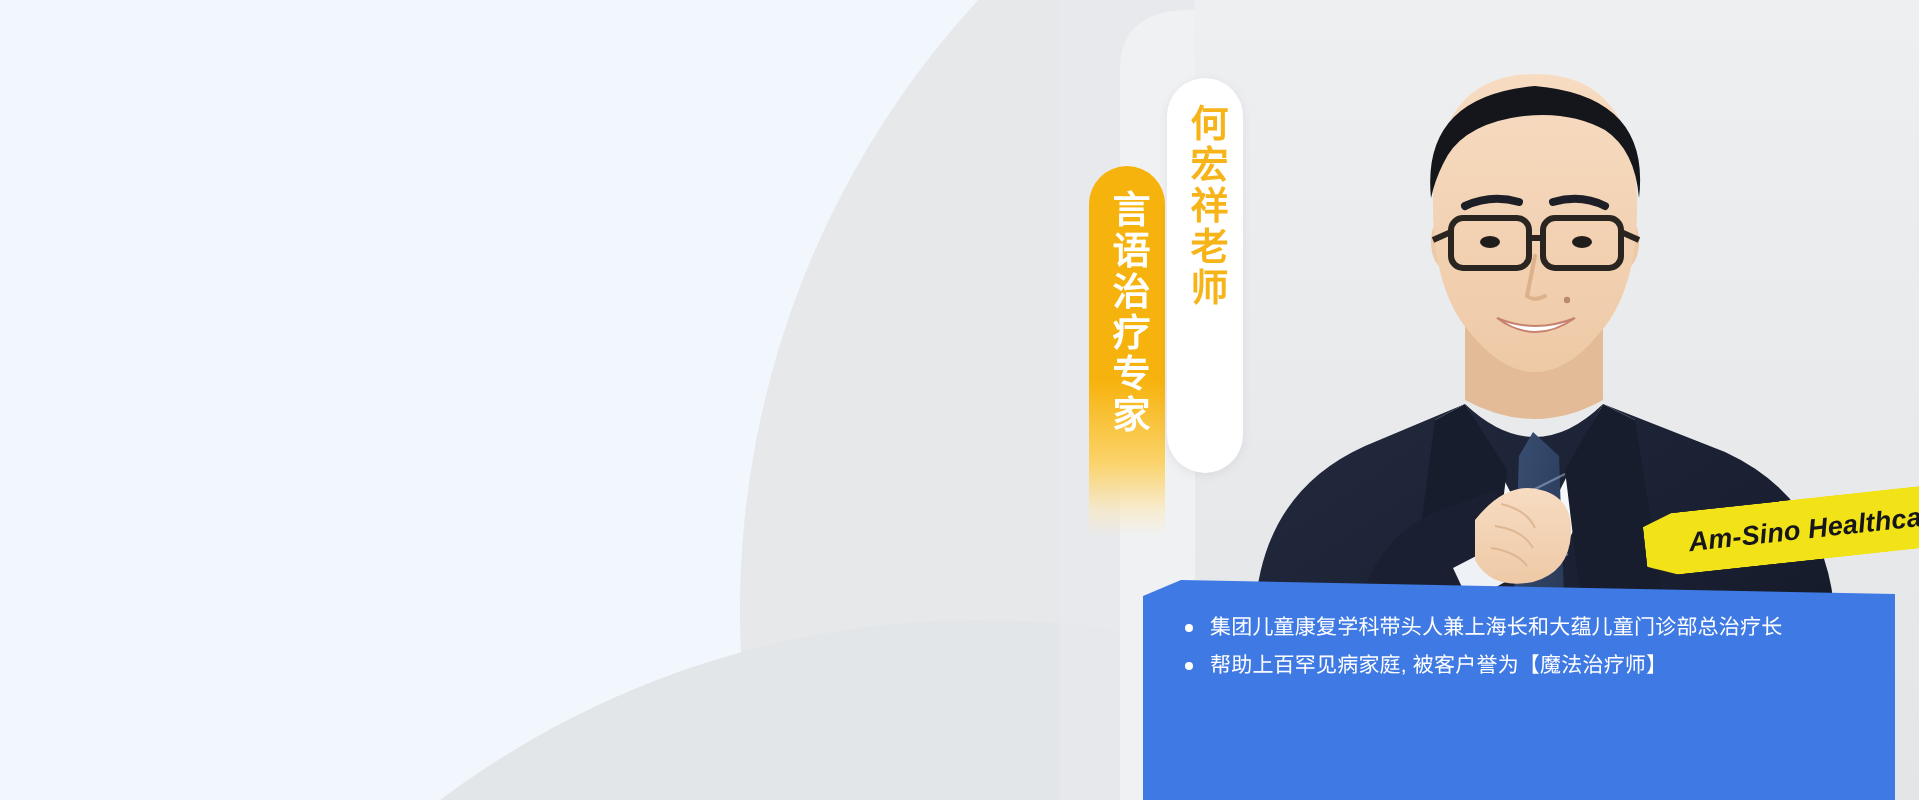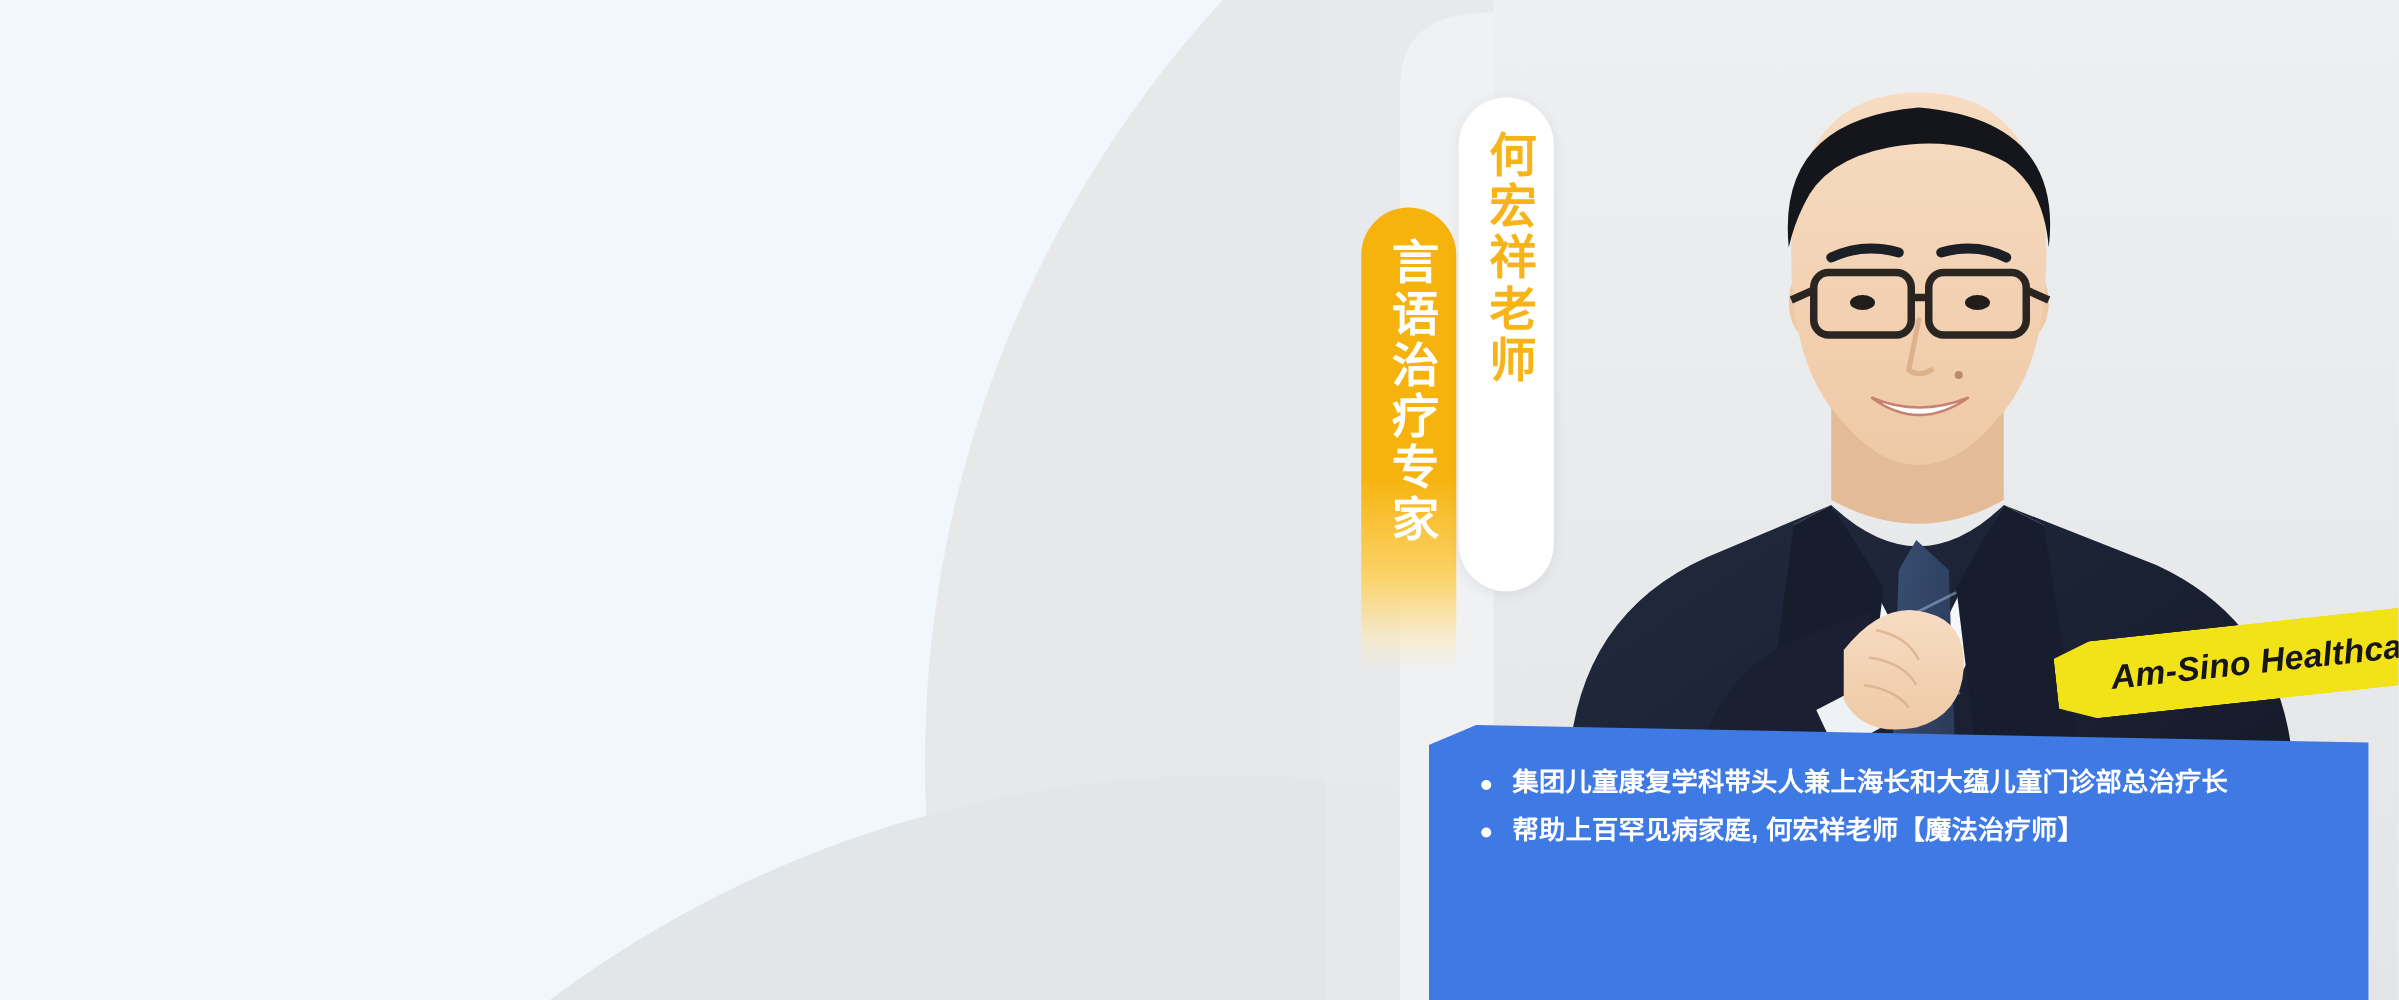--- a/index.html
+++ b/index.html
@@ -46,21 +46,21 @@
     display:flex;align-items:center;z-index:7;}
   .ribbon-text{margin-left:44px;font-size:27px;font-weight:700;
     font-style:italic;color:#16161a;white-space:nowrap;letter-spacing:.2px;}
 
   
   .cred{position:absolute;left:1143px;top:580px;width:752px;height:220px;
     background:#3e79e4;z-index:6;
     clip-path:polygon(38px 0, 100% 14px, 100% 100%, 0 100%, 0 16px);}
   .cred-list{list-style:none;padding:33px 0 0 40px;}
   .cred-list li{position:relative;color:#ffffff;font-size:21px;
-    font-weight:700;line-height:1.30;padding-left:27px;margin-bottom:10.5px;
+    font-weight:400;line-height:1.30;padding-left:27px;margin-bottom:10.5px;
     white-space:nowrap;letter-spacing:.2px;}
   .cred-list li::before{content:"";position:absolute;left:2px;top:11px;
     width:8px;height:8px;border-radius:50%;background:#ffffff;}
 </style>
 </head>
 <body>
 
 <div class="banner">
 
   <div class="bg-layer">
@@ -193,17 +193,17 @@
     <span class="btxt">何宏祥老师</span>
   </div>
 
   <div class="ribbon">
     <span class="ribbon-text">Am-Sino Healthcare</span>
   </div>
 
   <div class="cred">
     <ul class="cred-list">
       <li>集团儿童康复学科带头人兼上海长和大蕴儿童门诊部总治疗长</li>
-      <li>帮助上百罕见病家庭, 何宏祥老师【魔法治疗师】</li>
+      <li>帮助上百罕见病家庭, 被客户誉为【魔法治疗师】</li>
     </ul>
   </div>
 
 </div>
 
 </body></html>

